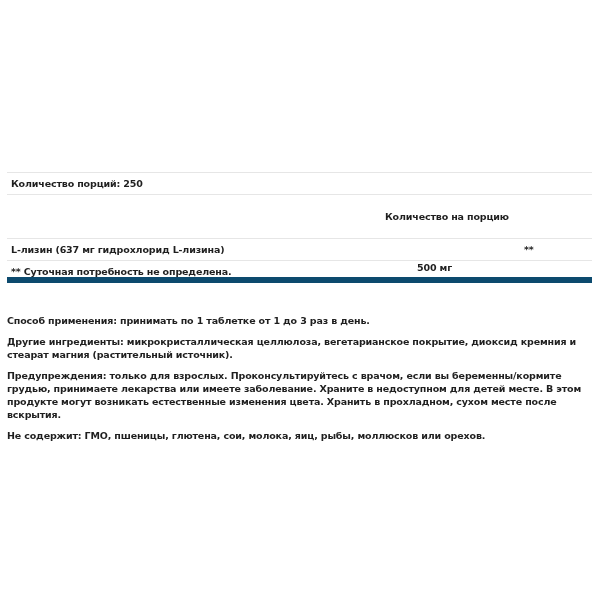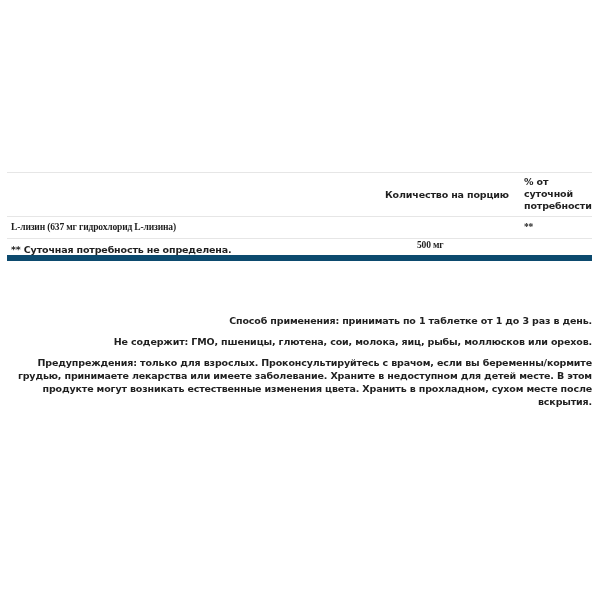--- a/index.html
+++ b/index.html
@@ -45,54 +45,56 @@
       white-space: nowrap;
       text-align: right;
     }
     .row.header .col-dv {
       position: absolute;
       left: 517px;
       top: 3px;
       line-height: 12px;
       width: 70px;
     }
-    .row.data { height: 22px; font-family: Liberation Serif, serif; }
+    .row.data { height: 22px; }
     .row.data .c-name { position: absolute; left: 4px; top: 5px; white-space: nowrap; }
     .row.data .c-amt { position: absolute; left: 378px; top: 23px; white-space: nowrap; margin-left: 32px; }
     .row.data .c-dv { position: absolute; left: 517px; top: 5px; white-space: nowrap; }
     .row.foot { height: 23px; }
     .row.foot span { position: absolute; left: 4px; top: 5px; white-space: nowrap; }
 
     .notes {
       position: absolute;
       left: 7px;
       top: 314px;
       width: 585px;
       line-height: 13px;
-      text-align: right;
     }
     .notes p {
       margin: 0 0 8px 0;
     }
   </style>
 </head>
 <body>
 
 <div class="facts">
+  <div class="row simple">
+    <span>Количество порций: 250</span>
+  </div>
   <div class="row header">
     <span class="col-amt">Количество на порцию</span>
-    <span class="col-dv">% от суточной потребности</span>
   </div>
   <div class="row data">
     <span class="c-name">L-лизин (637 мг гидрохлорид L-лизина)</span>
     <span class="c-amt">500 мг</span>
     <span class="c-dv">**</span>
   </div>
   <div class="row foot last">
     <span>** Суточная потребность не определена.</span>
   </div>
 </div>
 
 <div class="notes">
   <p>Способ применения: принимать по 1 таблетке от 1 до 3 раз в день.</p>
+  <p>Другие ингредиенты: микрокристаллическая целлюлоза, вегетарианское покрытие, диоксид кремния и стеарат магния (растительный источник).</p>
+  <p>Предупреждения: только для взрослых. Проконсультируйтесь с врачом, если вы беременны/кормите грудью, принимаете лекарства или имеете заболевание. Храните в недоступном для детей месте. В этом продукте могут возникать естественные изменения цвета. Хранить в прохладном, сухом месте после вскрытия.</p>
   <p>Не содержит: ГМО, пшеницы, глютена, сои, молока, яиц, рыбы, моллюсков или орехов.</p>
-  <p>Предупреждения: только для взрослых. Проконсультируйтесь с врачом, если вы беременны/кормите грудью, принимаете лекарства или имеете заболевание. Храните в недоступном для детей месте. В этом продукте могут возникать естественные изменения цвета. Хранить в прохладном, сухом месте после вскрытия.</p>
 </div>
 
 </body></html>

